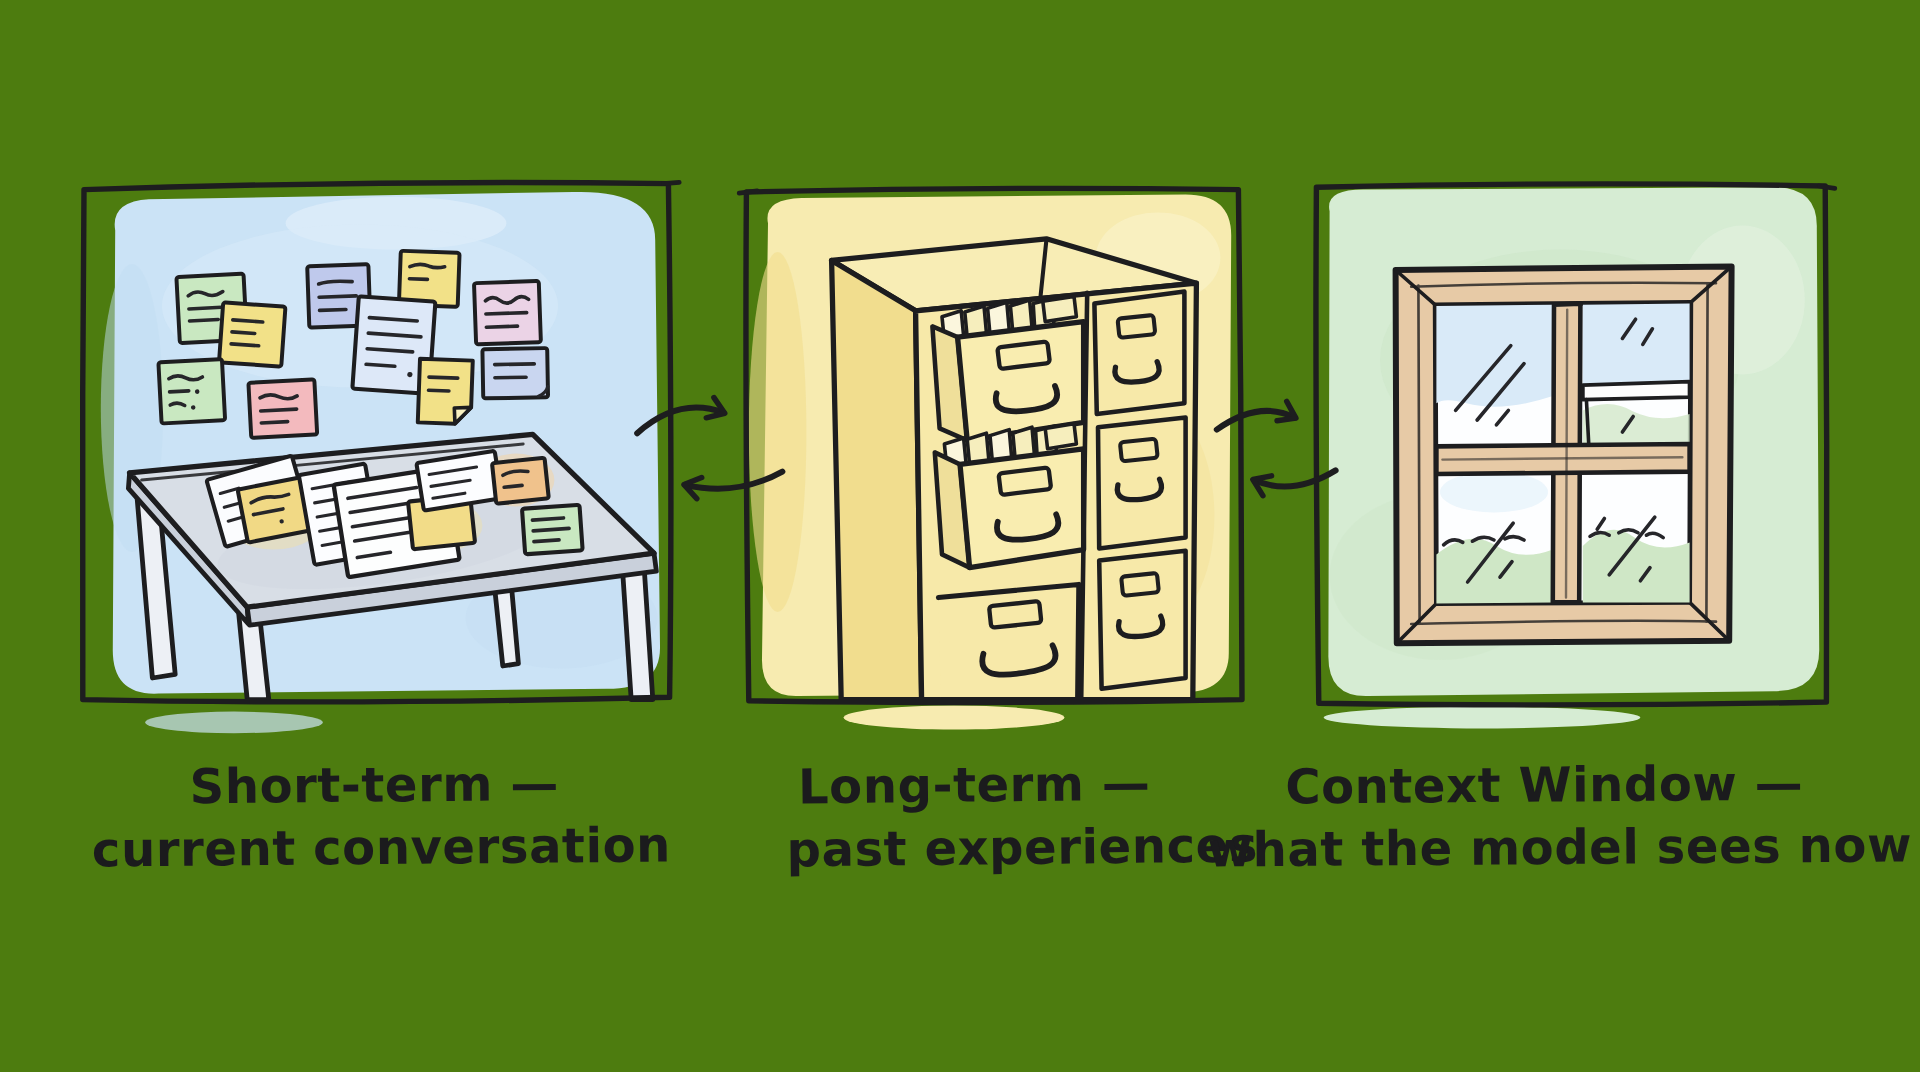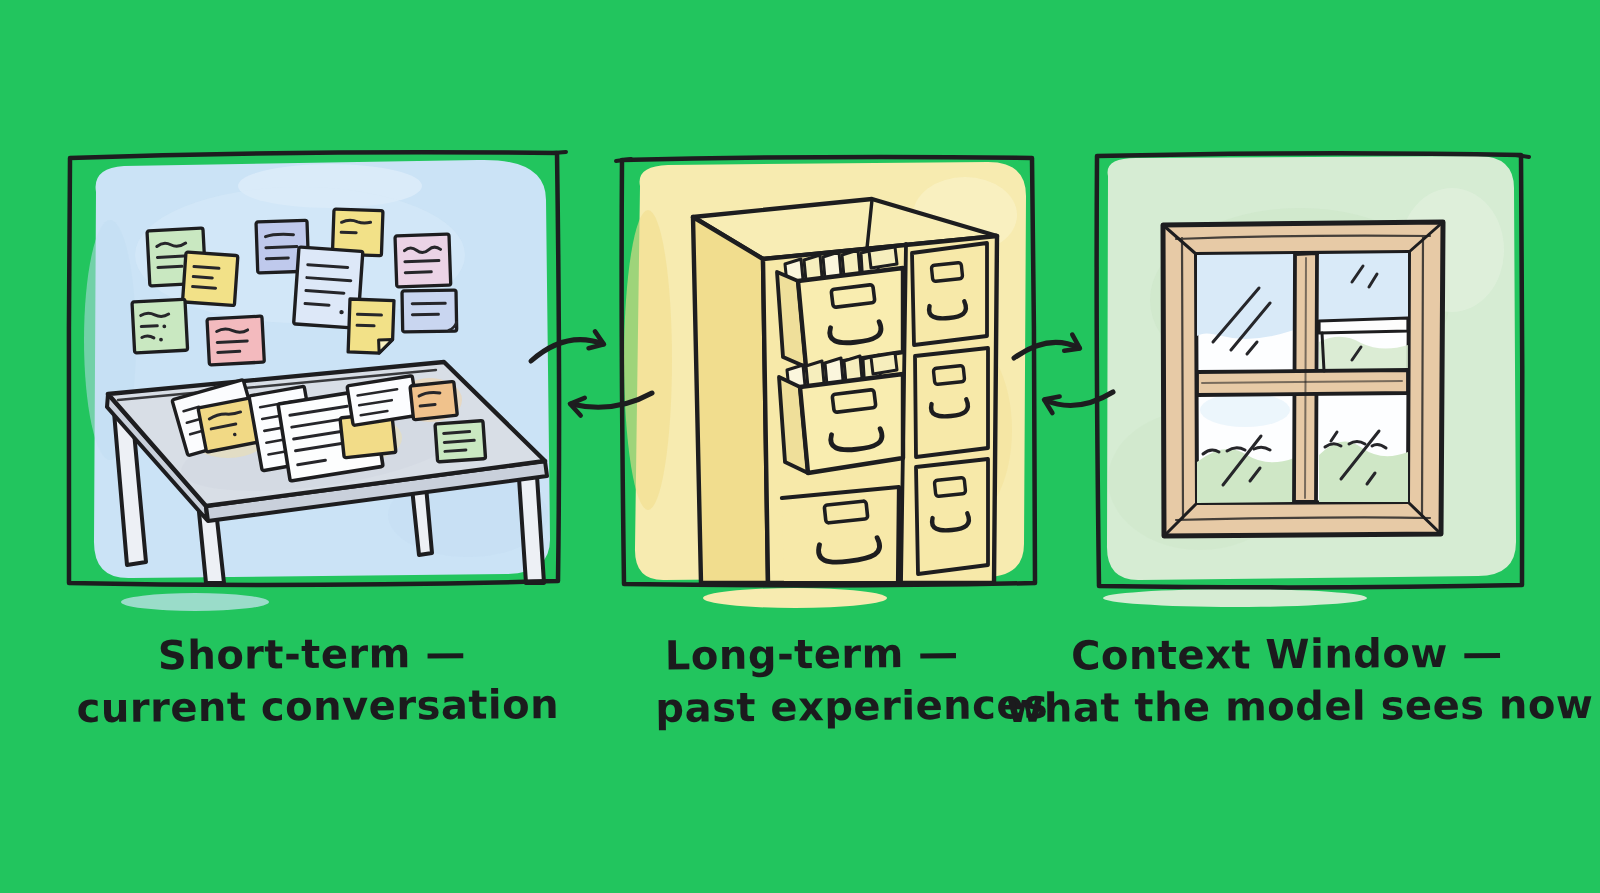--- a/index.html
+++ b/index.html
@@ -1,16 +1,16 @@
 <!DOCTYPE html>
 <html><head>
 <meta charset="utf-8">
 <style>
   html,body{margin:0;padding:0;background:#ffffff;}
-  .stage{position:relative;width:1600px;height:893px;background:#22c55e;overflow:hidden;}
+  .stage{position:relative;width:1600px;height:893px;background:#4d7c0f;overflow:hidden;}
   .stage svg{position:absolute;left:0;top:0;}
   .ln{stroke:#1d1d1f;stroke-linecap:round;stroke-linejoin:round;}
   .scr{fill:none;stroke:#26262a;stroke-width:3;stroke-linecap:round;}
   .scr2{fill:none;stroke:#26262a;stroke-width:2.6;stroke-linecap:round;}
   .cap{font-family:"DejaVu Sans","Liberation Sans",sans-serif;font-weight:700;
        font-size:40px;fill:#1b1b1d;letter-spacing:0.5px;}
   .capline{text-anchor:middle;}
 </style>
 </head>
 <body>

